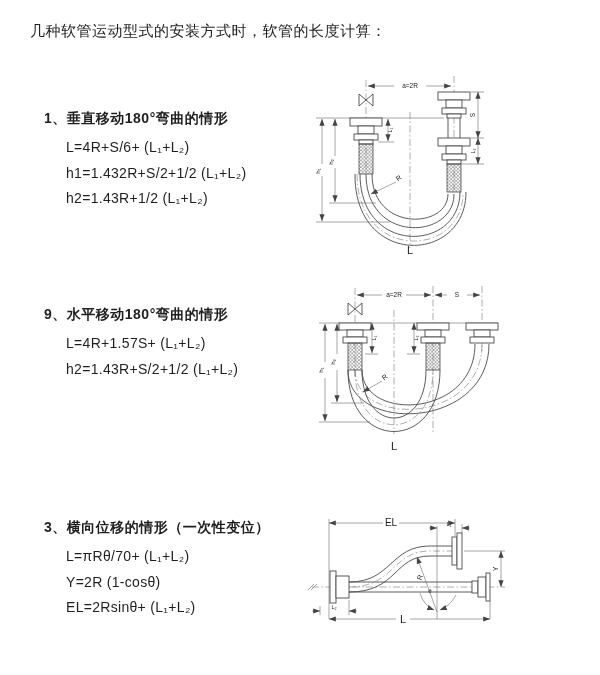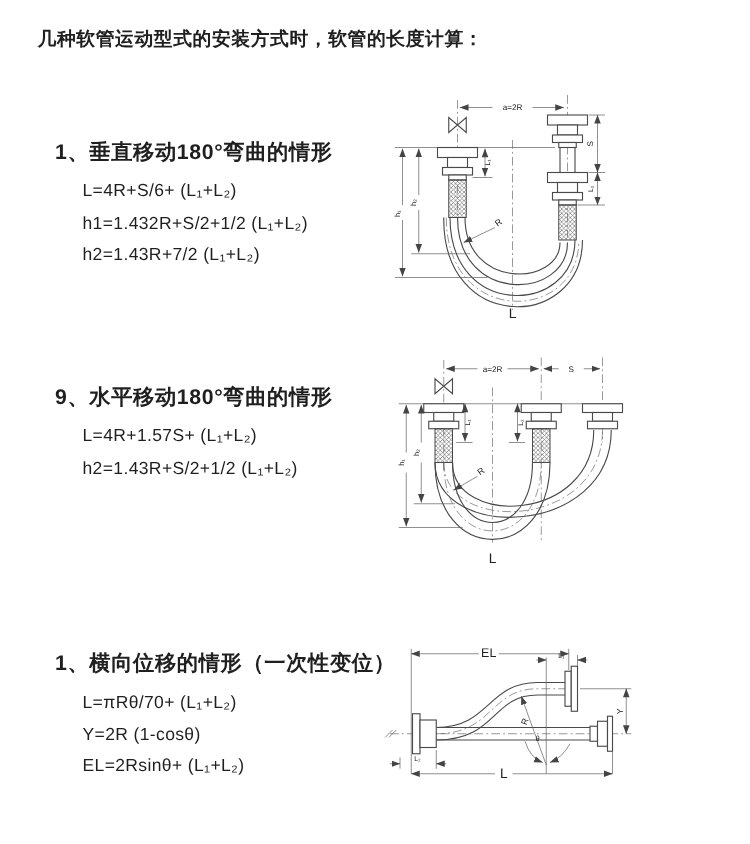--- a/index.html
+++ b/index.html
@@ -3,24 +3,24 @@
 <meta charset="utf-8">
 <style>
   html,body { margin:0; padding:0; }
   body {
     width:600px; height:675px; position:relative; overflow:hidden;
     background:#ffffff; color:#1f1f1f;
     font-family:"Liberation Sans","DejaVu Sans",sans-serif;
   }
   .page-title {
     position:absolute; left:30px; top:22px;
-    font-size:15px; font-weight:700; letter-spacing:0.5px;
+    font-size:15px; font-weight:400; letter-spacing:0.5px;
   }
   .sec { position:absolute; left:44px; }
-  .sec-heading { font-size:17px; font-weight:600; margin:0 0 7px 0; letter-spacing:0.5px; }
+  .sec-heading { font-size:14px; font-weight:600; margin:0 0 7px 0; letter-spacing:0.5px; }
   .formulas { margin-left:22px; }
   .formula { font-size:14px; line-height:25.5px; letter-spacing:0.3px; white-space:pre; }
   #sec1 { top:110px; }
   #sec2 { top:306px; }
   #sec3 { top:519px; }
   .diag { position:absolute; }
   #diag1 { left:310px; top:72px; }
   #diag2 { left:308px; top:282px; }
   #diag3 { left:298px; top:500px; }
   
@@ -33,34 +33,34 @@
 </head>
 <body>
 
 <div class="page-title">几种软管运动型式的安装方式时，软管的长度计算：</div>
 
 <div class="sec" id="sec1">
   <p class="sec-heading">1、垂直移动180°弯曲的情形</p>
   <div class="formulas">
     <div class="formula">L=4R+S/6+ (L₁+L₂)</div>
     <div class="formula">h1=1.432R+S/2+1/2 (L₁+L₂)</div>
-    <div class="formula">h2=1.43R+7/2 (L₁+L₂)</div>
+    <div class="formula">h2=1.43R+1/2 (L₁+L₂)</div>
   </div>
 </div>
 
 <div class="sec" id="sec2">
   <p class="sec-heading">9、水平移动180°弯曲的情形</p>
   <div class="formulas">
     <div class="formula">L=4R+1.57S+ (L₁+L₂)</div>
     <div class="formula">h2=1.43R+S/2+1/2 (L₁+L₂)</div>
   </div>
 </div>
 
 <div class="sec" id="sec3">
-  <p class="sec-heading">1、横向位移的情形（一次性变位）</p>
+  <p class="sec-heading">3、横向位移的情形（一次性变位）</p>
   <div class="formulas">
     <div class="formula">L=πRθ/70+ (L₁+L₂)</div>
     <div class="formula">Y=2R (1-cosθ)</div>
     <div class="formula">EL=2Rsinθ+ (L₁+L₂)</div>
   </div>
 </div>
 
 <svg class="diag" id="diag1" width="280" height="192" viewBox="0 0 280 192">
   <defs>
     <marker id="ar1" markerUnits="userSpaceOnUse" markerWidth="8" markerHeight="7" refX="6.8" refY="3.5" orient="auto">

